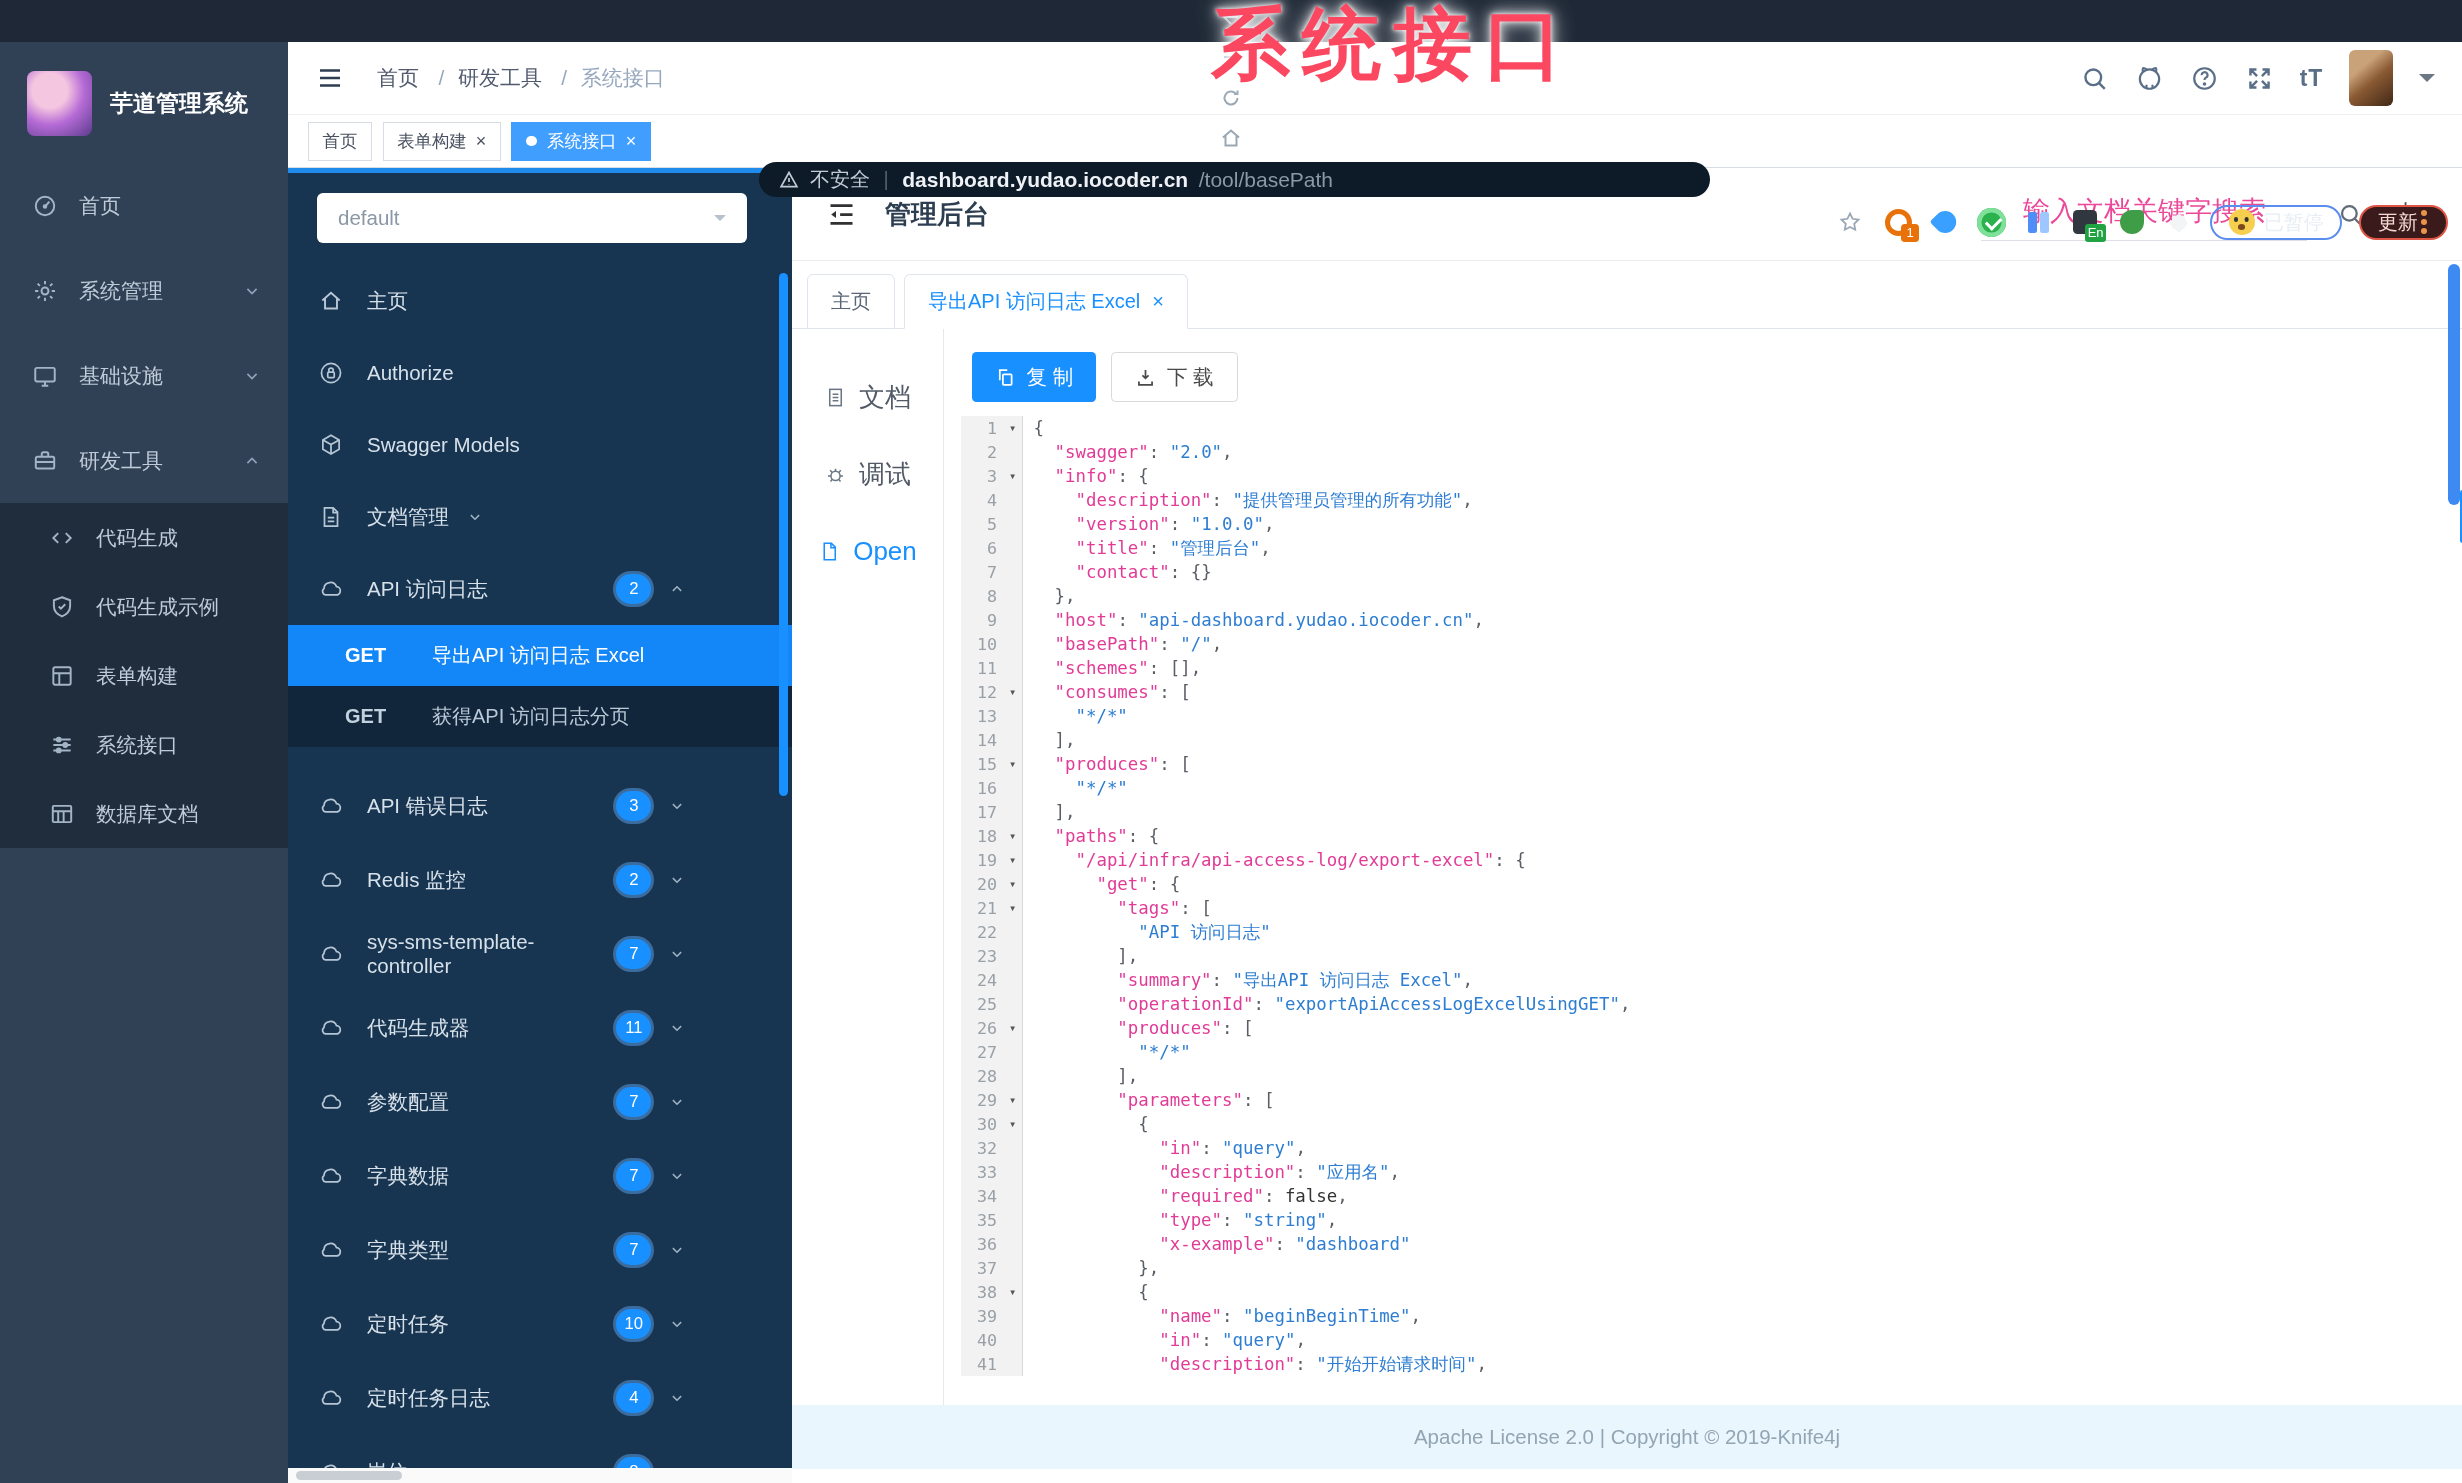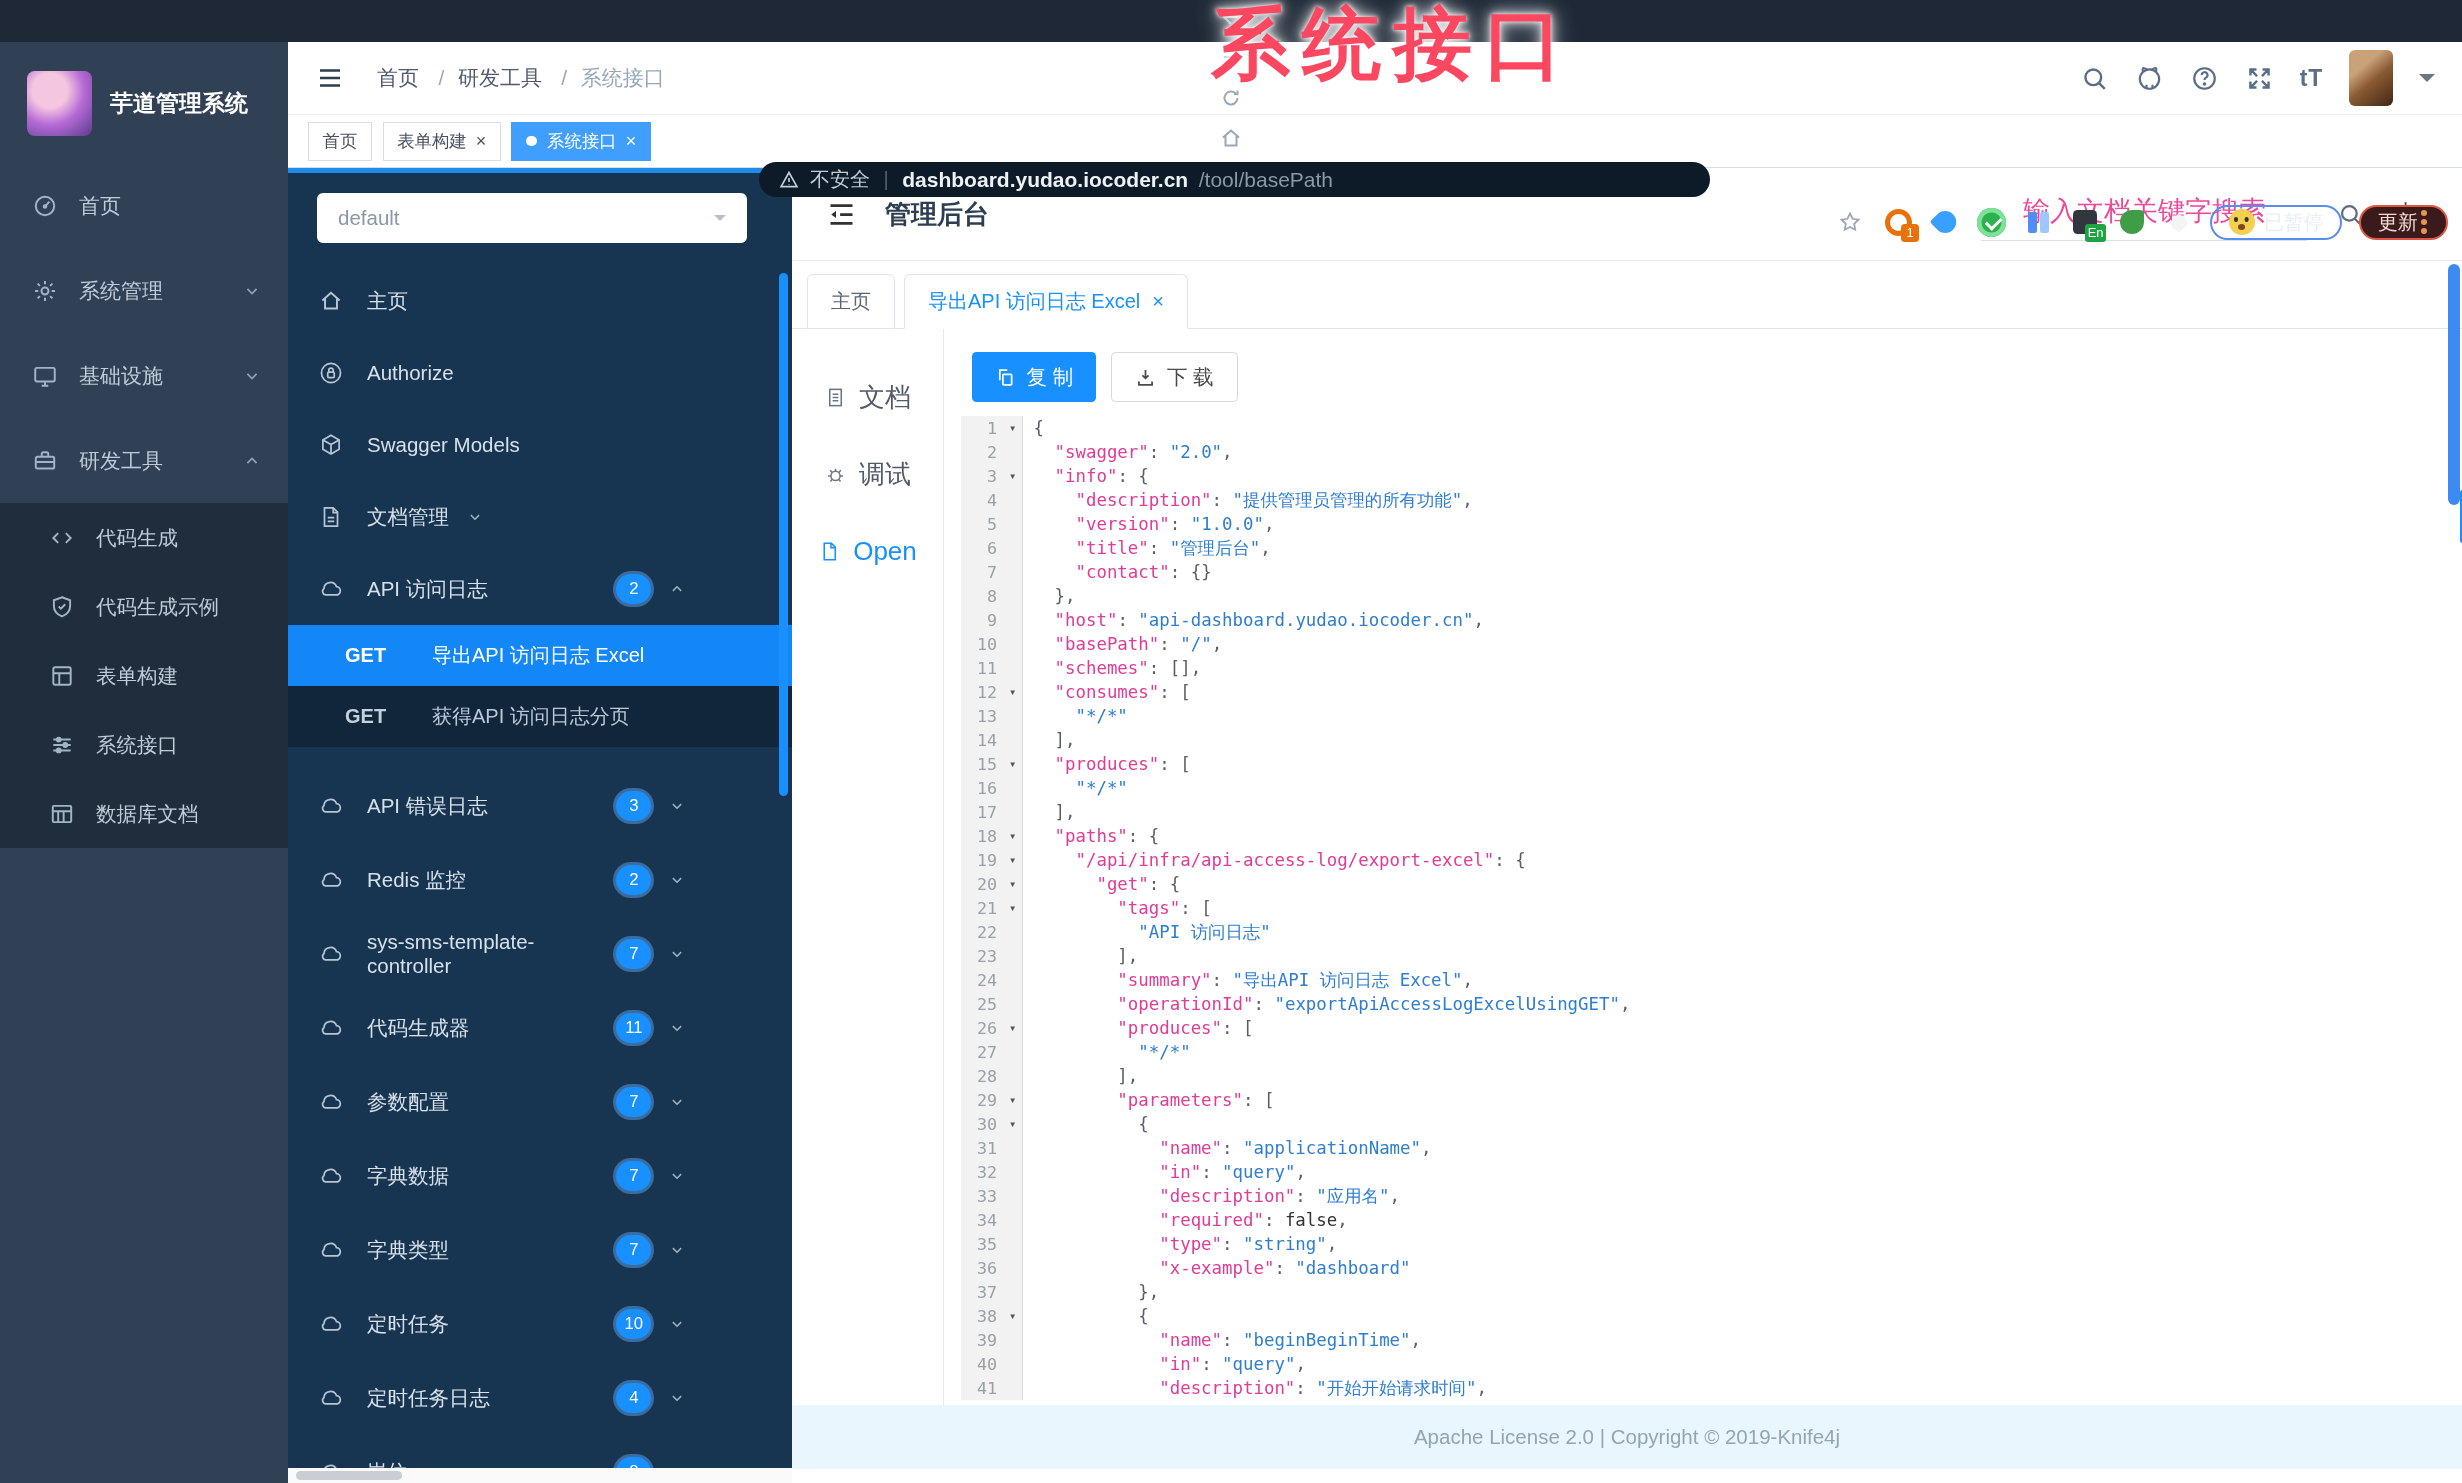--- a/index.html
+++ b/index.html
@@ -802,21 +802,20 @@
             <div class="cl"><span class="ln">21</span><span class="fold">▾</span><span class="ct"><span class="tk-p">        </span><span class="tk-k">"tags"</span><span class="tk-p">: [</span></span></div>
             <div class="cl"><span class="ln">22</span><span class="fold"> </span><span class="ct"><span class="tk-p">          </span><span class="tk-s">"API 访问日志"</span></span></div>
             <div class="cl"><span class="ln">23</span><span class="fold"> </span><span class="ct"><span class="tk-p">        ],</span></span></div>
             <div class="cl"><span class="ln">24</span><span class="fold"> </span><span class="ct"><span class="tk-p">        </span><span class="tk-k">"summary"</span><span class="tk-p">: </span><span class="tk-s">"导出API 访问日志 Excel"</span><span class="tk-p">,</span></span></div>
             <div class="cl"><span class="ln">25</span><span class="fold"> </span><span class="ct"><span class="tk-p">        </span><span class="tk-k">"operationId"</span><span class="tk-p">: </span><span class="tk-s">"exportApiAccessLogExcelUsingGET"</span><span class="tk-p">,</span></span></div>
             <div class="cl"><span class="ln">26</span><span class="fold">▾</span><span class="ct"><span class="tk-p">        </span><span class="tk-k">"produces"</span><span class="tk-p">: [</span></span></div>
             <div class="cl"><span class="ln">27</span><span class="fold"> </span><span class="ct"><span class="tk-p">          </span><span class="tk-s">"*/*"</span></span></div>
             <div class="cl"><span class="ln">28</span><span class="fold"> </span><span class="ct"><span class="tk-p">        ],</span></span></div>
             <div class="cl"><span class="ln">29</span><span class="fold">▾</span><span class="ct"><span class="tk-p">        </span><span class="tk-k">"parameters"</span><span class="tk-p">: [</span></span></div>
             <div class="cl"><span class="ln">30</span><span class="fold">▾</span><span class="ct"><span class="tk-p">          {</span></span></div>
-            <div class="cl"><span class="ln">31</span><span class="fold"> </span><span class="ct"><span class="tk-p">            </span><span class="tk-k">"name"</span><span class="tk-p">: </span><span class="tk-s">"applicationName"</span><span class="tk-p">,</span></span></div>
             <div class="cl"><span class="ln">32</span><span class="fold"> </span><span class="ct"><span class="tk-p">            </span><span class="tk-k">"in"</span><span class="tk-p">: </span><span class="tk-s">"query"</span><span class="tk-p">,</span></span></div>
             <div class="cl"><span class="ln">33</span><span class="fold"> </span><span class="ct"><span class="tk-p">            </span><span class="tk-k">"description"</span><span class="tk-p">: </span><span class="tk-s">"应用名"</span><span class="tk-p">,</span></span></div>
             <div class="cl"><span class="ln">34</span><span class="fold"> </span><span class="ct"><span class="tk-p">            </span><span class="tk-k">"required"</span><span class="tk-p">: </span><span class="tk-b">false</span><span class="tk-p">,</span></span></div>
             <div class="cl"><span class="ln">35</span><span class="fold"> </span><span class="ct"><span class="tk-p">            </span><span class="tk-k">"type"</span><span class="tk-p">: </span><span class="tk-s">"string"</span><span class="tk-p">,</span></span></div>
             <div class="cl"><span class="ln">36</span><span class="fold"> </span><span class="ct"><span class="tk-p">            </span><span class="tk-k">"x-example"</span><span class="tk-p">: </span><span class="tk-s">"dashboard"</span></span></div>
             <div class="cl"><span class="ln">37</span><span class="fold"> </span><span class="ct"><span class="tk-p">          },</span></span></div>
             <div class="cl"><span class="ln">38</span><span class="fold">▾</span><span class="ct"><span class="tk-p">          {</span></span></div>
             <div class="cl"><span class="ln">39</span><span class="fold"> </span><span class="ct"><span class="tk-p">            </span><span class="tk-k">"name"</span><span class="tk-p">: </span><span class="tk-s">"beginBeginTime"</span><span class="tk-p">,</span></span></div>
             <div class="cl"><span class="ln">40</span><span class="fold"> </span><span class="ct"><span class="tk-p">            </span><span class="tk-k">"in"</span><span class="tk-p">: </span><span class="tk-s">"query"</span><span class="tk-p">,</span></span></div>
             <div class="cl"><span class="ln">41</span><span class="fold"> </span><span class="ct"><span class="tk-p">            </span><span class="tk-k">"description"</span><span class="tk-p">: </span><span class="tk-s">"开始开始请求时间"</span><span class="tk-p">,</span></span></div>

